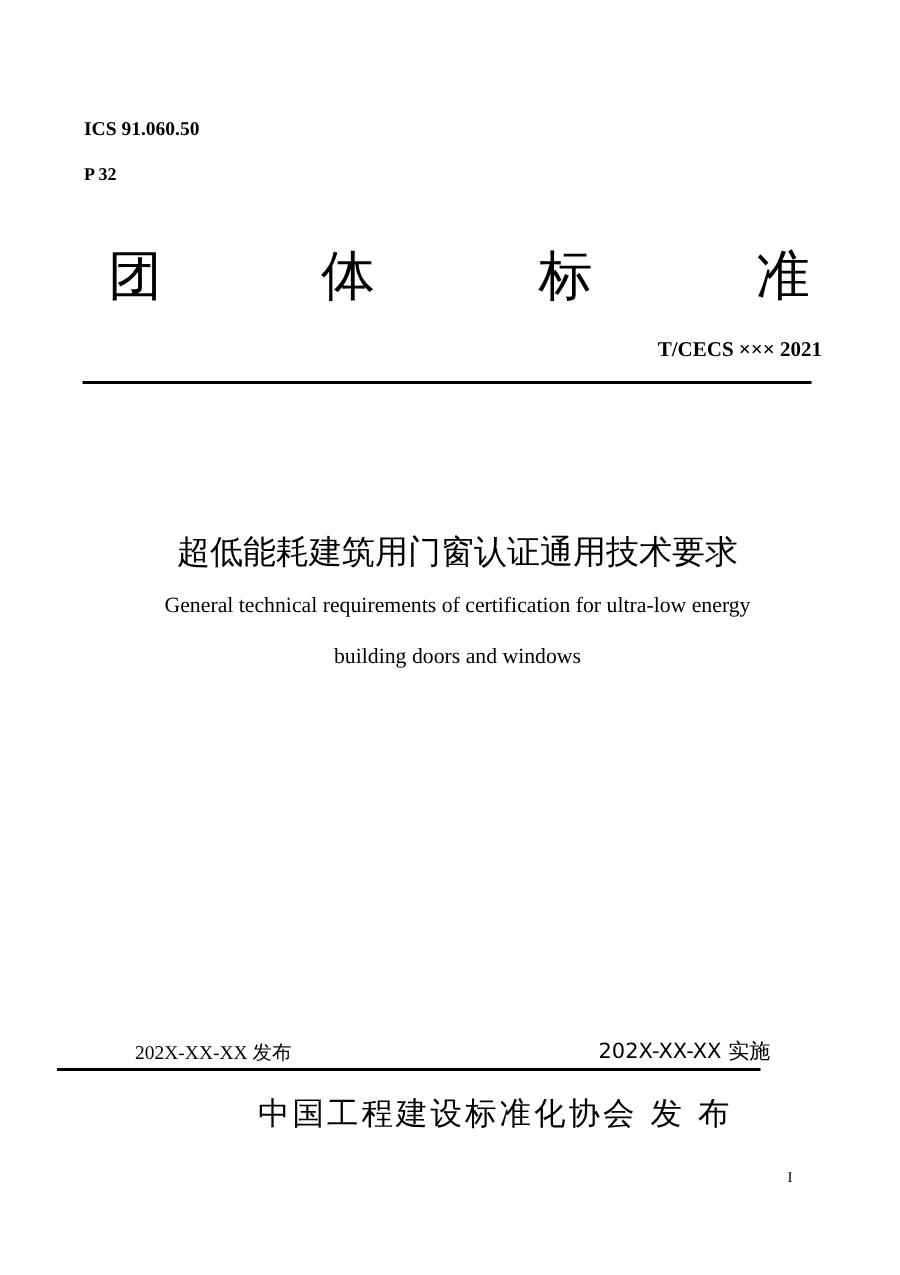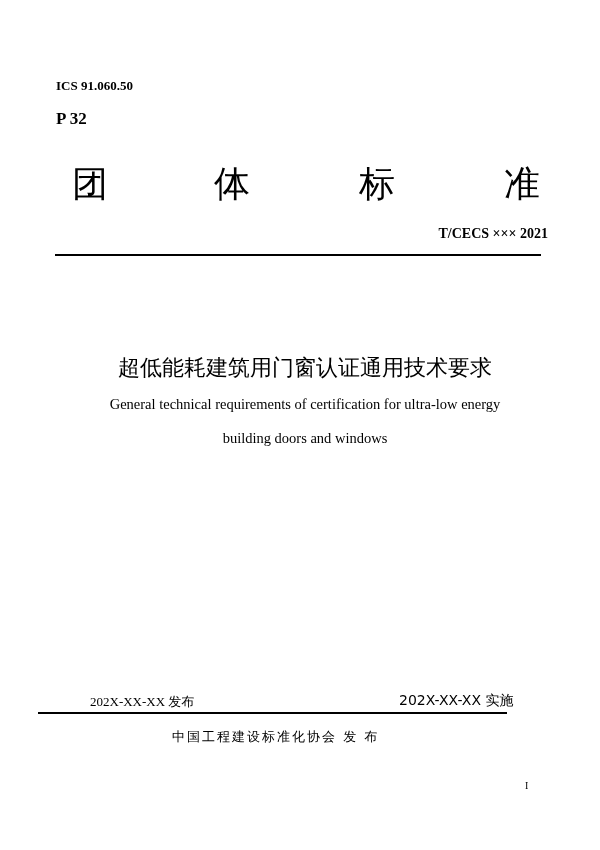--- a/index.html
+++ b/index.html
@@ -8,21 +8,21 @@
   .serif { font-family: "Liberation Serif", "DejaVu Serif", serif; }
   .sans { font-family: "DejaVu Sans", "Liberation Sans", sans-serif; }
   .bold { font-weight:bold;text-align:center; }
   .big-char { font-family: "DejaVu Serif", "Liberation Serif", serif; font-size:36px; top:160px; font-weight:300; }
   .rule { position:absolute; height:1.5px; background:#000; }
 </style>
 </head>
 <body>
 
 <div class="abs serif bold" style="left:56px;top:78px;font-size:13px;">ICS 91.060.50</div>
-<div class="abs serif bold" style="left:56px;top:109px;font-size:17px;">P 32</div>
+<div class="abs serif bold" style="left:56px;top:109px;font-size:12px;">P 32</div>
 
 <div class="abs big-char" style="left:72px;">团</div>
 <div class="abs big-char" style="left:214px;">体</div>
 <div class="abs big-char" style="left:359px;">标</div>
 <div class="abs big-char" style="left:504px;">准</div>
 
 <div class="abs serif" style="right:52px;top:226px;font-size:14px;margin-left:20px;">
   <span class="bold">T/CECS  ×××   2021</span>
 </div>
 
@@ -30,15 +30,15 @@
 
 <div class="abs sans" style="left:0;width:610px;text-align:center;top:353px;font-size:22px;">超低能耗建筑用门窗认证通用技术要求</div>
 <div class="abs serif" style="left:0;width:610px;text-align:center;top:396px;font-size:14.5px;">General technical requirements of  certification for ultra-low energy</div>
 <div class="abs serif" style="left:0;width:610px;text-align:center;top:430px;font-size:14.5px;">building doors and windows</div>
 
 <div class="abs serif" style="left:90px;top:693px;font-size:13px;text-align:right;">202X-XX-XX 发布</div>
 <div class="abs sans" style="left:399px;top:692px;font-size:14px;">202X-XX-XX 实施</div>
 
 <div class="rule" style="left:38px;top:712px;width:469px;"></div>
 
-<div class="abs sans" style="left:172px;top:728px;font-size:13px;letter-spacing:2px;">中国工程建设标准化协会  发  布</div>
+<div class="abs sans" style="left:172px;top:728px;font-size:21px;letter-spacing:2px;">中国工程建设标准化协会  发  布</div>
 
 <div class="abs serif" style="left:525px;top:780px;font-size:10px;">I</div>
 
 </body></html>

